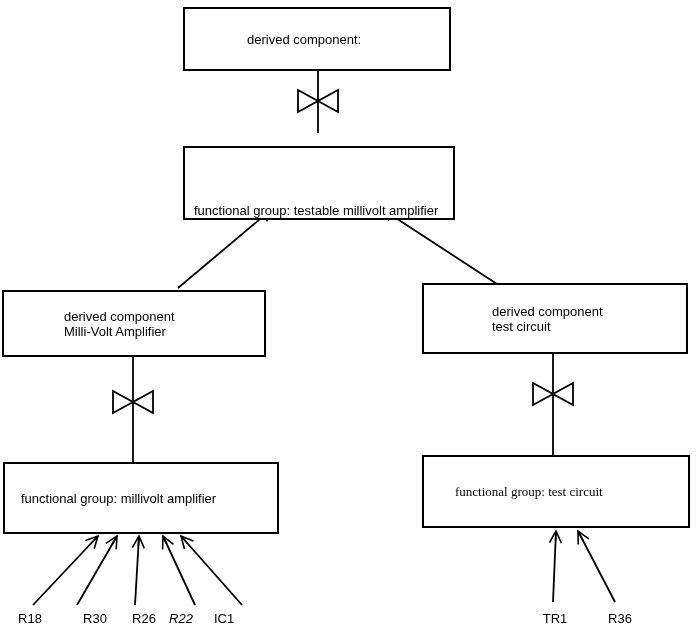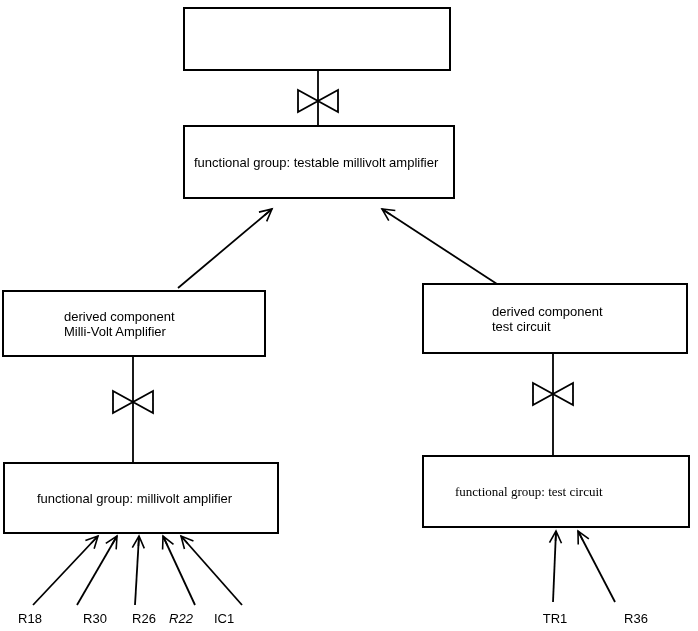--- a/index.html
+++ b/index.html
@@ -24,24 +24,24 @@
     background: #ffffff;
     display: flex;
     flex-direction: column;
     justify-content: center;
     font-size: 13px;
     line-height: 15px;
     white-space: nowrap;
   }
   .box span { display: block; }
   .b1 { left:183px; top:7px;   width:268px; height:64px; padding-left:62px; }
-  .b2 { left:183px; top:125px; width:272px; height:74px; padding-left:9px;  }
+  .b2 { left:183px; top:146px; width:272px; height:74px; padding-left:9px;justify-content:flex-end;  }
   .b3 { left:2px;   top:290px; width:264px; height:67px; padding-left:60px; }
   .b4 { left:422px; top:283px; width:266px; height:71px; padding-left:68px; }
-  .b5 { left:3px;   top:462px; width:276px; height:72px; padding-left:32px; }
+  .b5 { left:3px;   top:462px; width:276px; height:72px; padding-left:16px; }
   .b6 { left:422px; top:455px; width:268px; height:73px; padding-left:31px;font-family:Liberation Serif, serif; }
   .leaf-label {
     position: absolute;
     top: 611px;
     transform: translateX(-50%);
     font-size: 13px;
     line-height: 15px;
     white-space: nowrap;
   }
 </style>
@@ -88,20 +88,21 @@
     <line x1="77" y1="605" x2="117" y2="536" stroke="#000000" stroke-width="1.8" marker-end="url(#ah)"></line>
     <line x1="135" y1="605" x2="139" y2="536" stroke="#000000" stroke-width="1.8" marker-end="url(#ah)"></line>
     <line x1="195" y1="605" x2="163" y2="536" stroke="#000000" stroke-width="1.8" marker-end="url(#ah)"></line>
     <line x1="242" y1="605" x2="181" y2="536" stroke="#000000" stroke-width="1.8" marker-end="url(#ah)"></line>
 
     <line x1="553" y1="602" x2="556" y2="531" stroke="#000000" stroke-width="1.8" marker-end="url(#ah)"></line>
     <line x1="615" y1="602" x2="578" y2="531" stroke="#000000" stroke-width="1.8" marker-end="url(#ah)"></line>
   </svg>
 
   <div class="box b1">
+    <span>derived component:</span>
   </div>
 
   <div class="box b2">
     <span>functional group: testable millivolt amplifier</span>
   </div>
 
   <div class="box b3">
     <span>derived component</span>
     <span>Milli-Volt Amplifier</span>
   </div>
@@ -118,15 +119,15 @@
   <div class="box b6">
     <span>functional group: test circuit</span>
   </div>
 
   <div class="leaf-label" style="left:30px;">R18</div>
   <div class="leaf-label" style="left:75px;margin-left:20px;">R30</div>
   <div class="leaf-label" style="left:144px;">R26</div>
   <div class="leaf-label" style="left:181px;font-style:italic;">R22</div>
   <div class="leaf-label" style="left:224px;">IC1</div>
   <div class="leaf-label" style="left:555px;">TR1</div>
-  <div class="leaf-label" style="left:620px;margin-left:16px;">R36</div>
+  <div class="leaf-label" style="left:620px;">R36</div>
 
 </div>
 
 </body></html>

